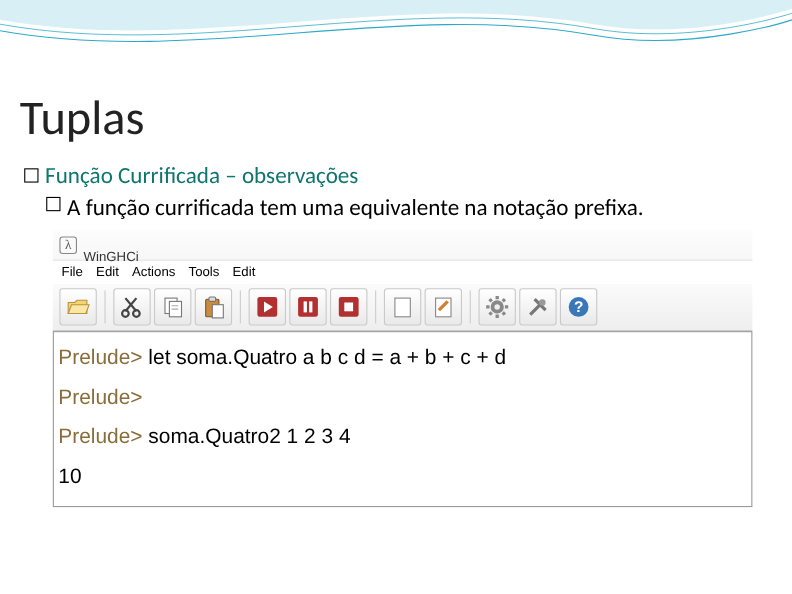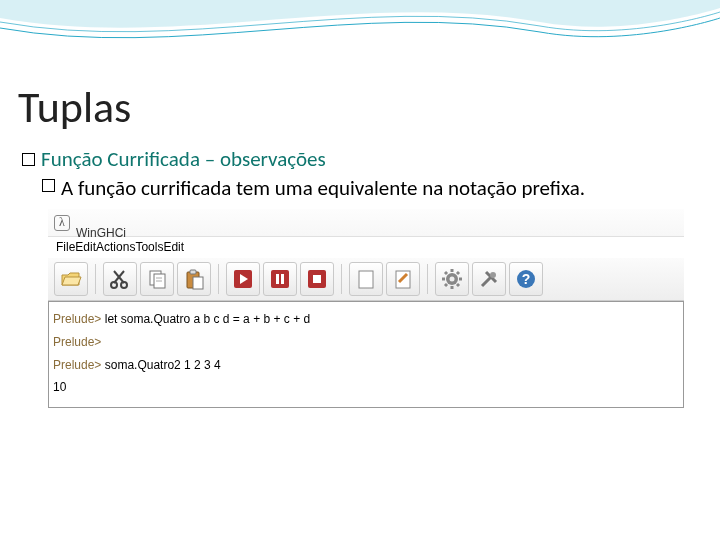--- a/index.html
+++ b/index.html
@@ -41,42 +41,42 @@
     background: linear-gradient(#fdfdfd,#f7f7f7);
     border-bottom: 1px solid #e0e0e0;
   }
   .lambda {
     width: 16px; height: 16px; border: 1px solid #888;
     border-radius: 3px; display: flex; align-items: center; justify-content: center;
     font-size: 12px; color: #555; font-family: serif;
   }
   .apptitle { font-size: 12px; color: #333; margin-top: 20px; }
   .menubar {
-    display: flex; padding: 3px 8px; font-size: 12px;
+    display: flex; gap: 12px; padding: 3px 8px; font-size: 12px;
     color: #000;
   }
   .menubar span { }
   .toolbar {
     display: flex; align-items: center; gap: 3px; padding: 4px 6px;
     background: linear-gradient(#fbfbfb,#eeeeee);
     border-top: 1px solid #fff; border-bottom: 1px solid #ccc;
   }
   .tbtn {
     width: 34px; height: 34px; border: 1px solid #c9c9c9;
     border-radius: 3px; background: linear-gradient(#ffffff,#e9e9e9);
     display: flex; align-items: center; justify-content: center;
     flex-shrink: 0;
   }
   .sep { width: 1px; height: 30px; background: #ccc; margin: 0 4px; }
   .tbtn svg { display: block; }
   .console {
     background: #fff; border: 1px solid #999;
     padding: 6px 4px 8px 4px;
     font-family: "Segoe UI", Tahoma, Arial, sans-serif;
-    font-size: 12px; line-height: 1.9;
+    font-size: 19px; line-height: 1.9;
   }
   .prompt { color: #8a6d3b; }
   .cmd { color: #000; }
   .result { color: #000; }
 </style>
 </head>
 <body>
 
 <svg class="wave" viewBox="0 0 720 70">
   <path d="M0,18 C180,50 360,-10 540,22 C630,38 720,8 720,8 L720,0 L0,0 Z" fill="#8fd4e3" fill-opacity="0.35"></path>

